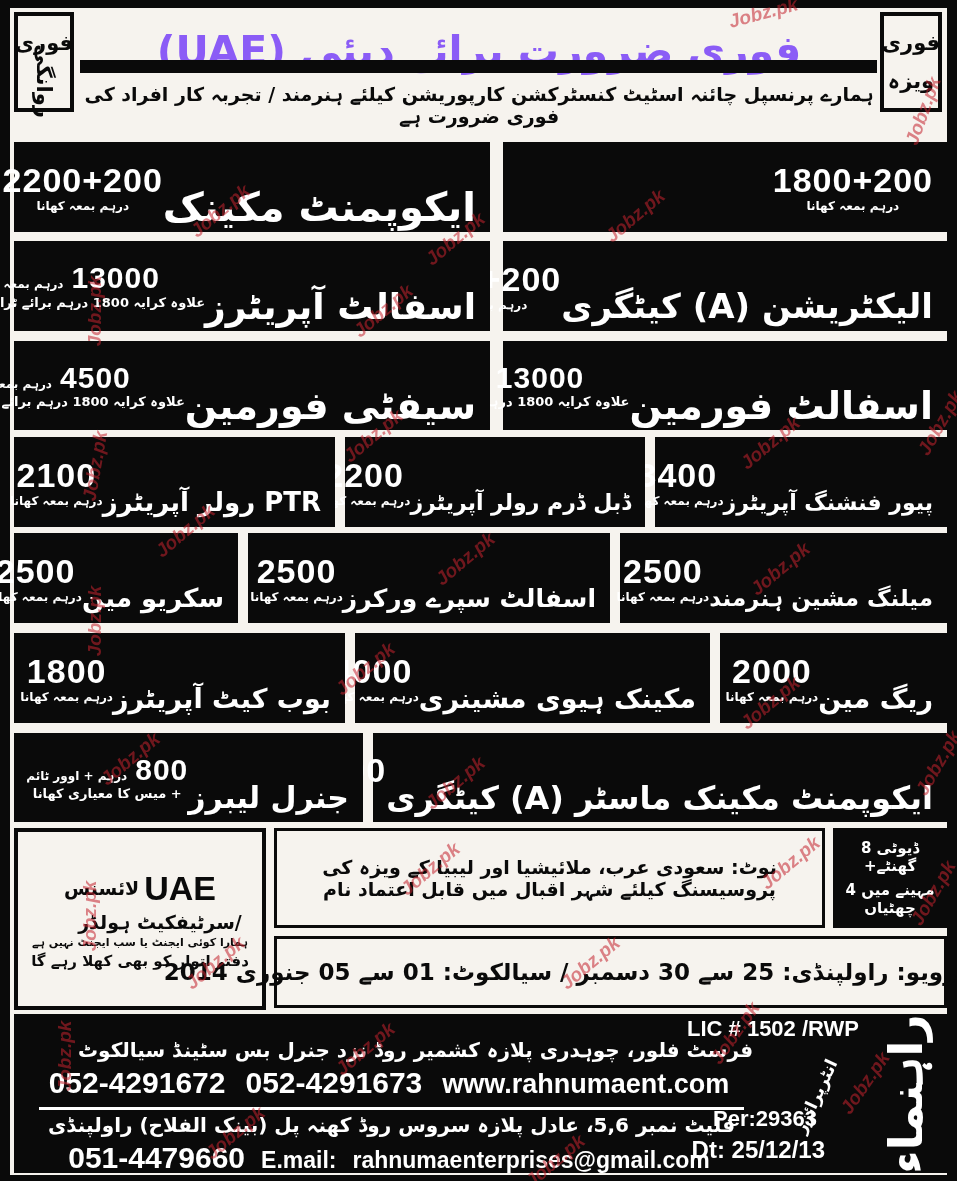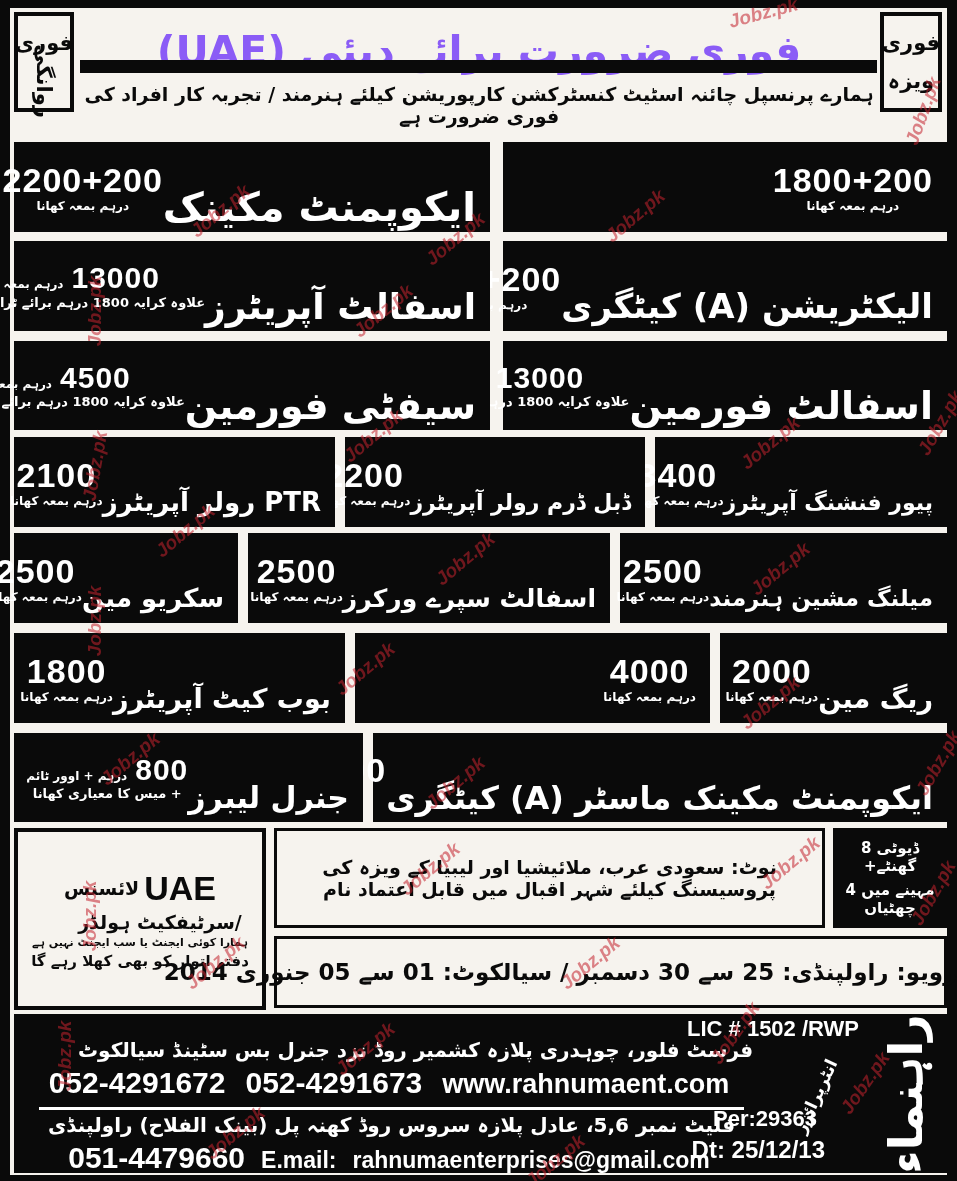--- a/index.html
+++ b/index.html
@@ -197,20 +197,21 @@
     </div>
   </div>
   <div class="job jb12">
     <div class="jtitle">ریگ مین</div>
     <div class="jpay">
       <div class="jnum">2000</div>
       <div class="jsub">درہم بمعہ کھانا</div>
     </div>
   </div>
   <div class="job jb13">
+    <div class="jtitle">مکینک ہیوی مشینری</div>
     <div class="jpay">
       <div class="jnum">4000</div>
       <div class="jsub">درہم بمعہ کھانا</div>
     </div>
   </div>
   <div class="job jb14">
     <div class="jtitle">بوب کیٹ آپریٹرز</div>
     <div class="jpay">
       <div class="jnum">1800</div>
       <div class="jsub">درہم بمعہ کھانا</div>

